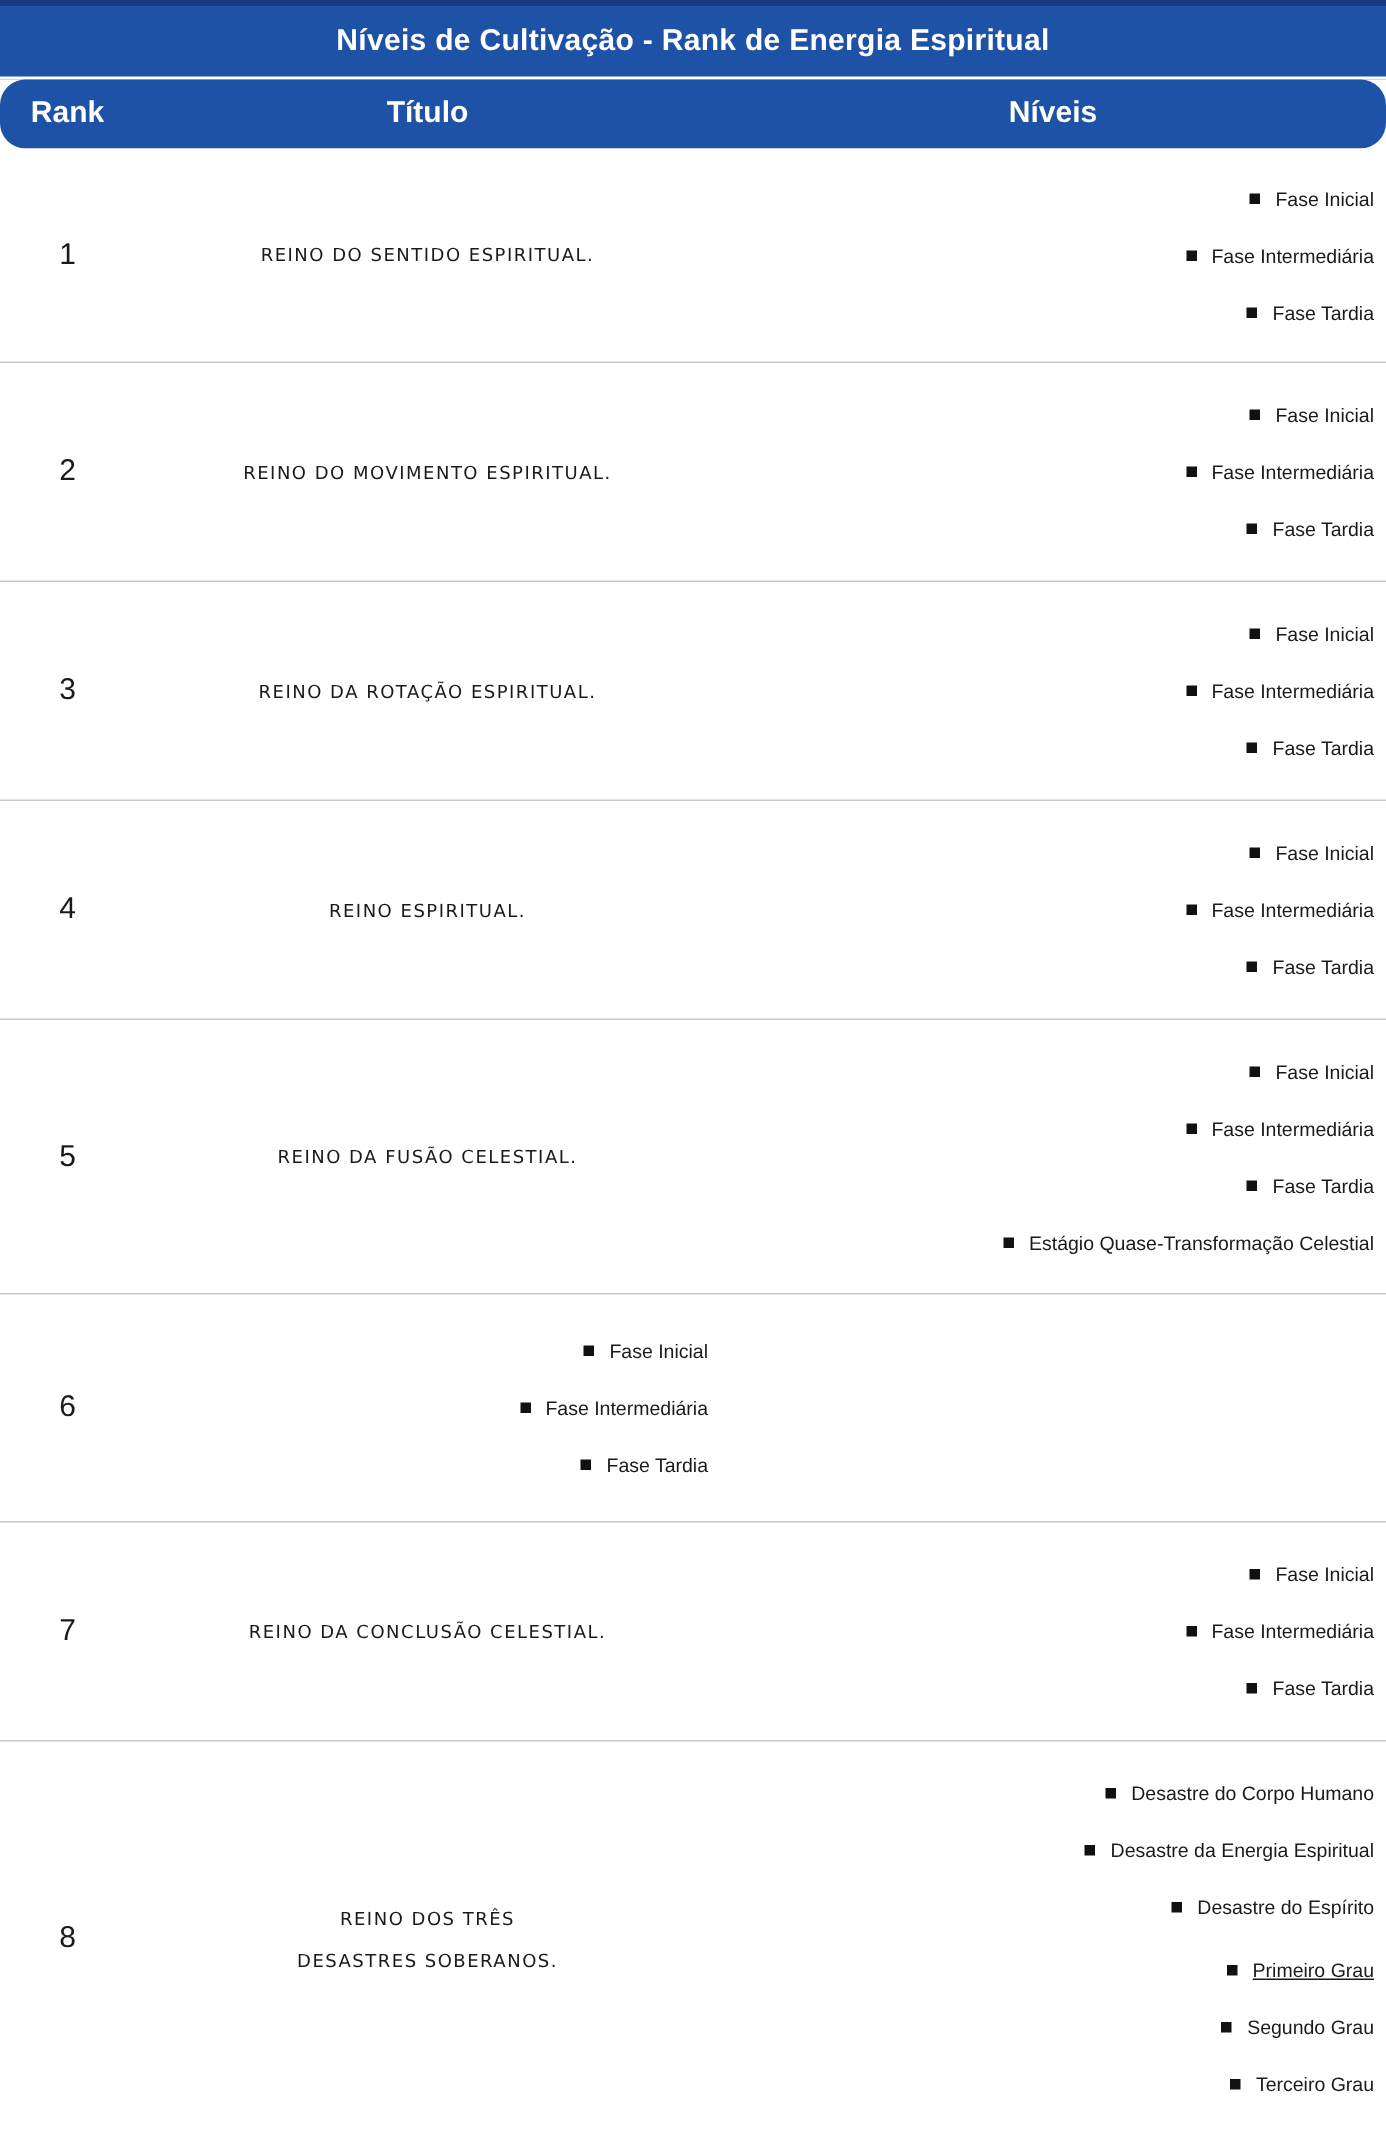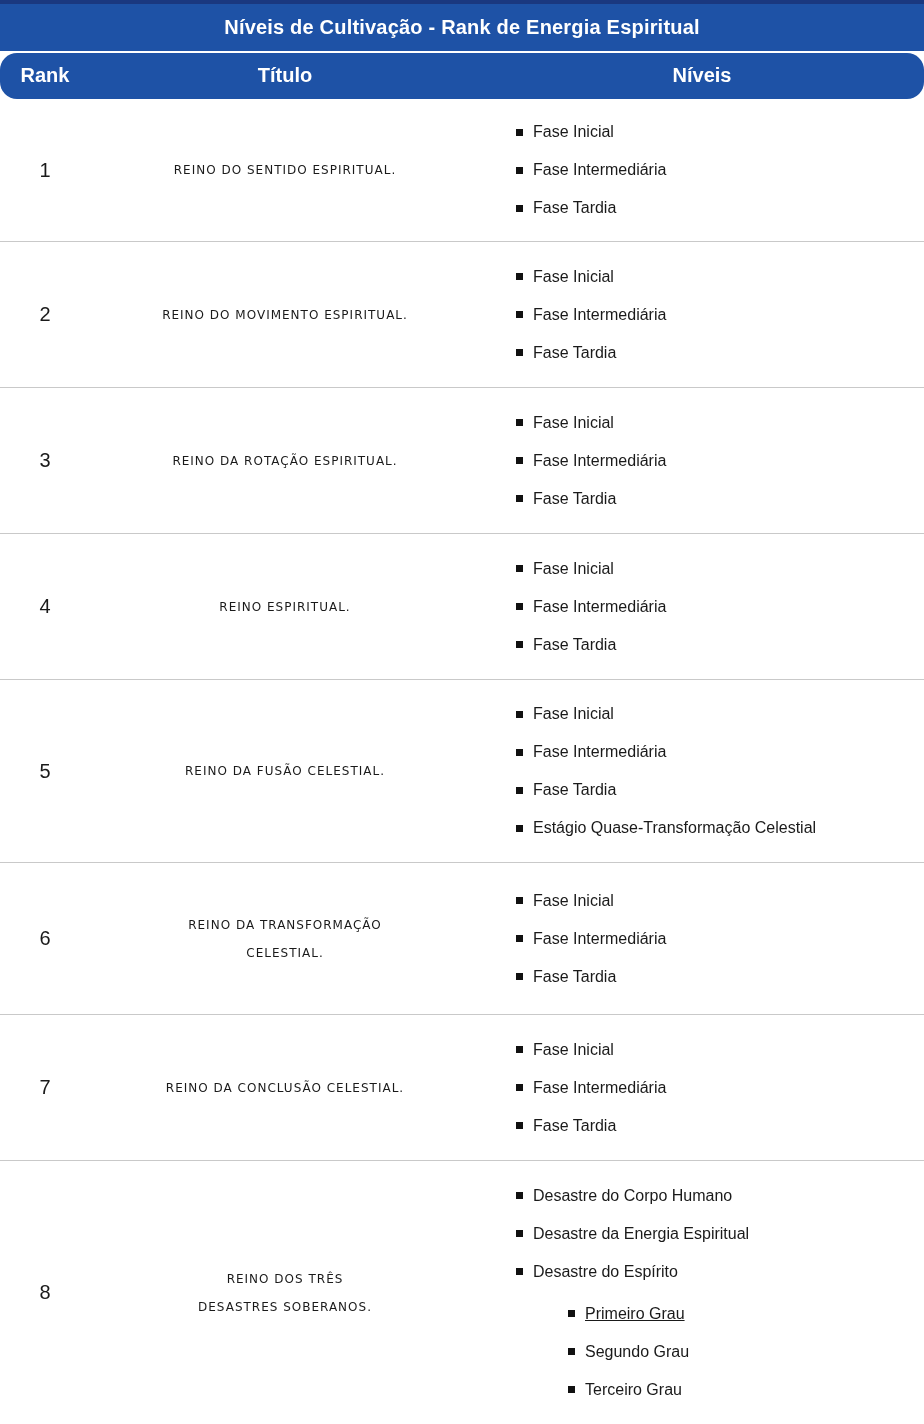--- a/index.html
+++ b/index.html
@@ -85,21 +85,22 @@
   .stages-cell{align-self:center;}
   .stage-list{
     list-style:none;
     margin:0;
     padding:14px 8px 14px 36px;
   }
   .stage-item{
     display:flex;
     align-items:center;
     min-height:38px;
-    font-size:16px;
+    font-size:13px;
+    justify-content:flex-end;
   }
   .stage-item.sub{padding-left:52px;}
   .stage-item.sub.first-sub{margin-top:4px;text-decoration:underline;}
   .bullet{
     flex:none;
     width:7px;
     height:7px;
     background:var(--bullet);
     margin-right:10px;
   }
@@ -221,22 +222,20 @@
             <li class="stage-item">
               <span class="bullet"></span>
               <span class="stage-label">Estágio Quase-Transformação Celestial</span>
             </li>
           </ul>
     </div>
   </div>
 
   <div class="row">
     <div class="rank-cell">6</div>
-    <div class="title-cell">REINO DA TRANSFORMAÇÃO
-CELESTIAL.</div>
     <div class="stages-cell">
       <ul class="stage-list">
             <li class="stage-item">
               <span class="bullet"></span>
               <span class="stage-label">Fase Inicial</span>
             </li>
             <li class="stage-item">
               <span class="bullet"></span>
               <span class="stage-label">Fase Intermediária</span>
             </li>

